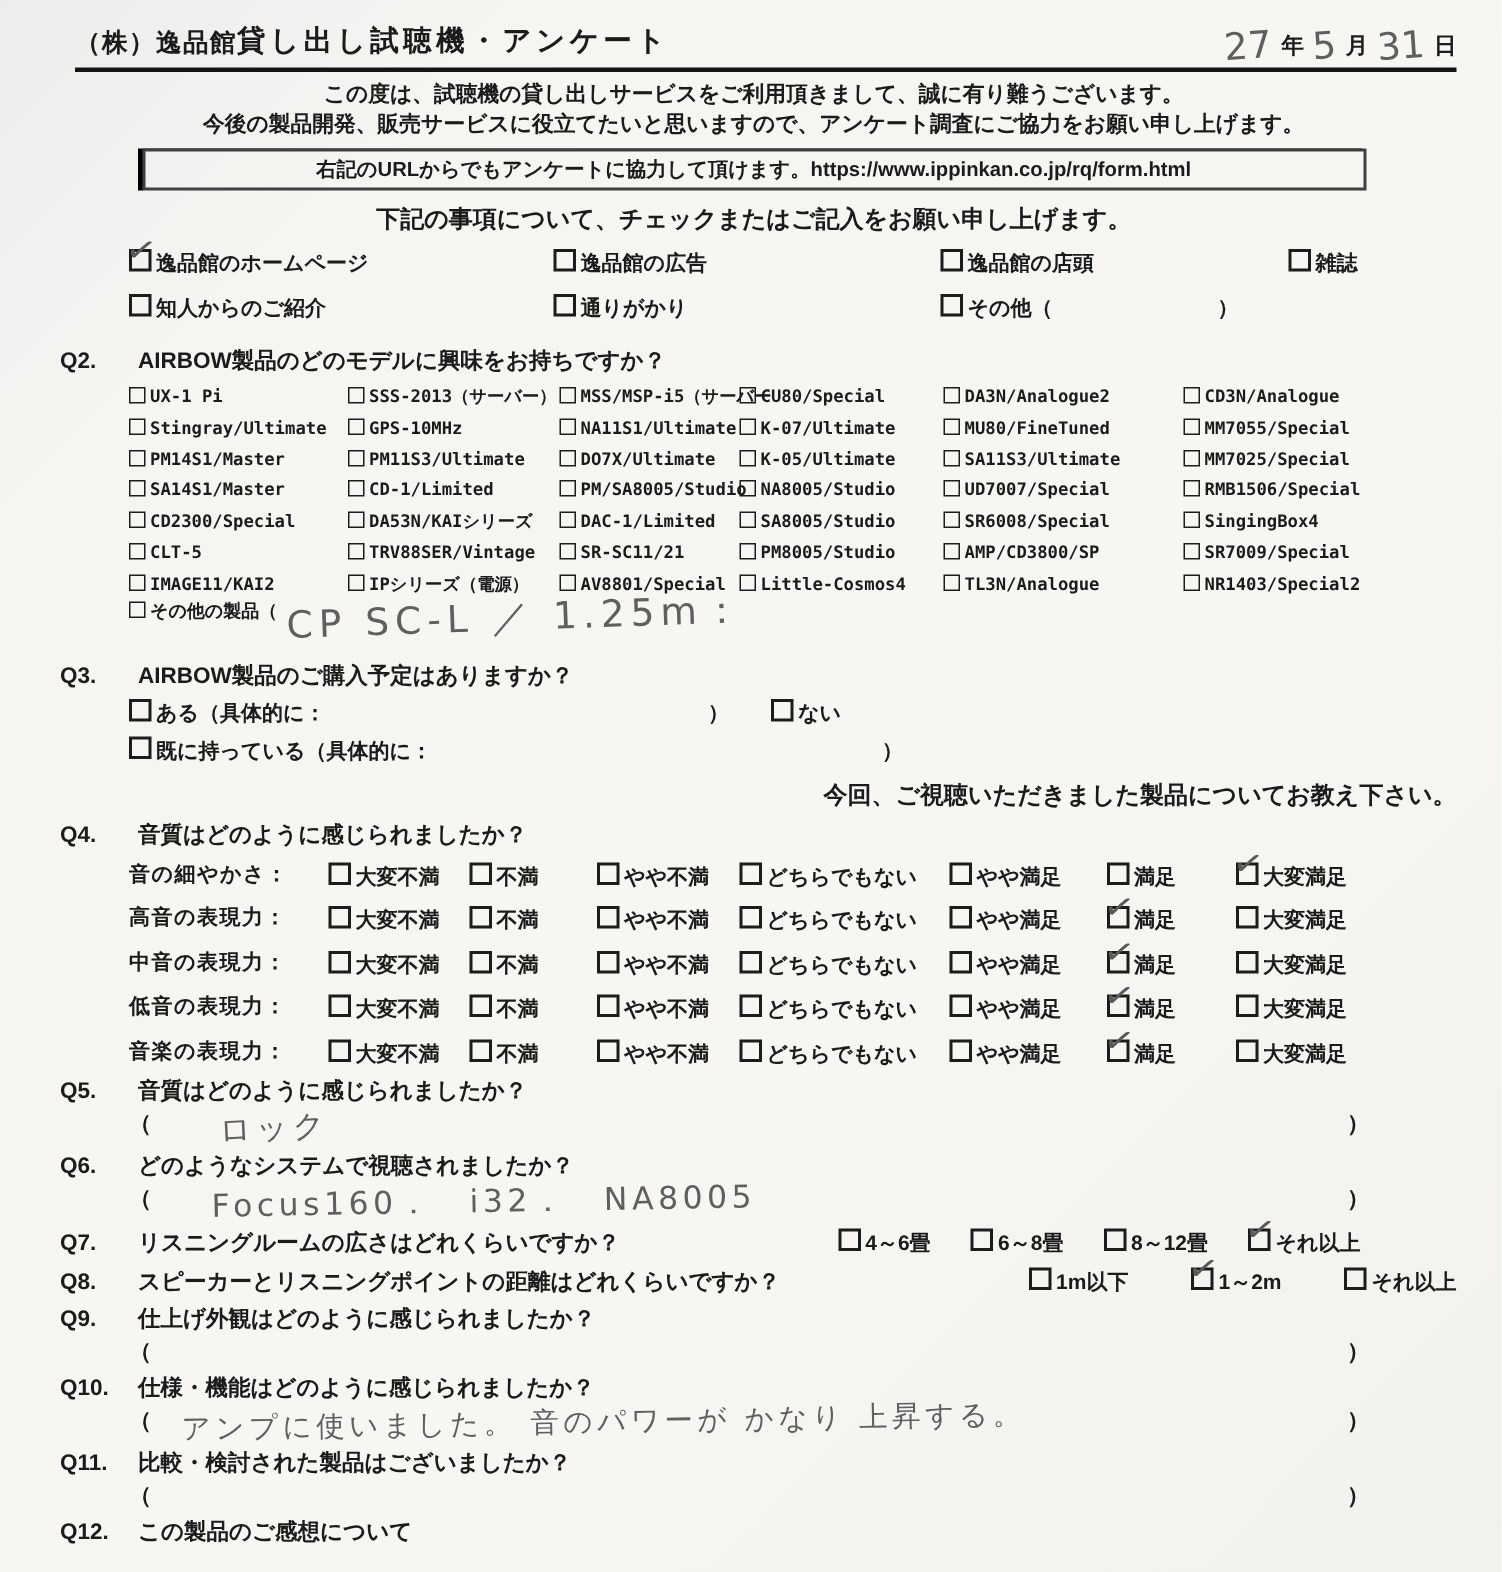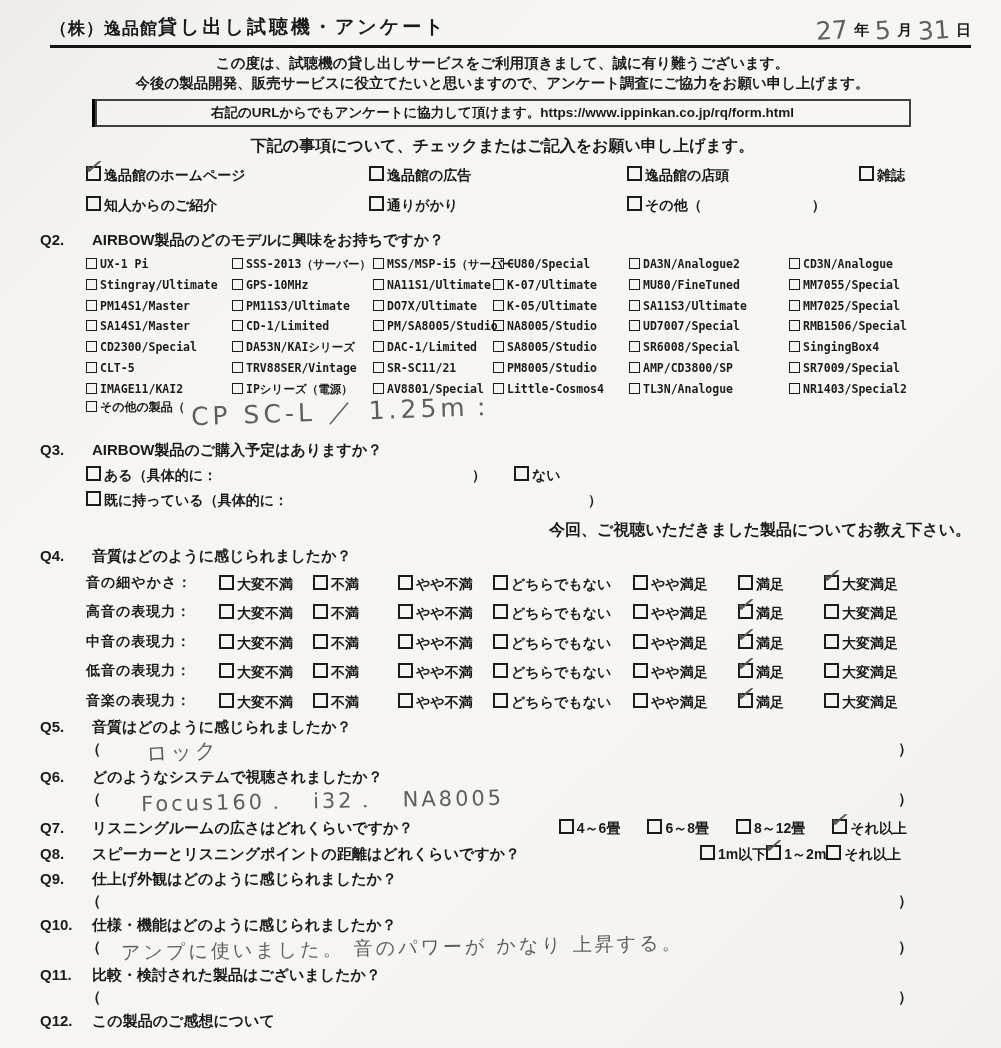--- a/index.html
+++ b/index.html
@@ -248,21 +248,21 @@
           <span class="opt"><span class="cb"></span><span>8～12畳</span></span>
           <span class="opt"><span class="cb checked"></span><span>それ以上</span></span>
         </span>
     </div>
   </div>
 
   <div class="q">
     <div class="q-head">
       <span class="q-id">Q8.</span>
       <span class="q-text">スピーカーとリスニングポイントの距離はどれくらいですか？</span>
-      <span class="inline-opts" id="q8-opts" style="margin-right:70px;">
+      <span class="inline-opts" id="q8-opts" style="gap:42px;">
           <span class="opt"><span class="cb"></span><span>1m以下</span></span>
           <span class="opt"><span class="cb checked"></span><span>1～2m</span></span>
           <span class="opt"><span class="cb"></span><span>それ以上</span></span>
         </span>
     </div>
   </div>
 
   <div class="q">
     <div class="q-head">
       <span class="q-id">Q9.</span>

